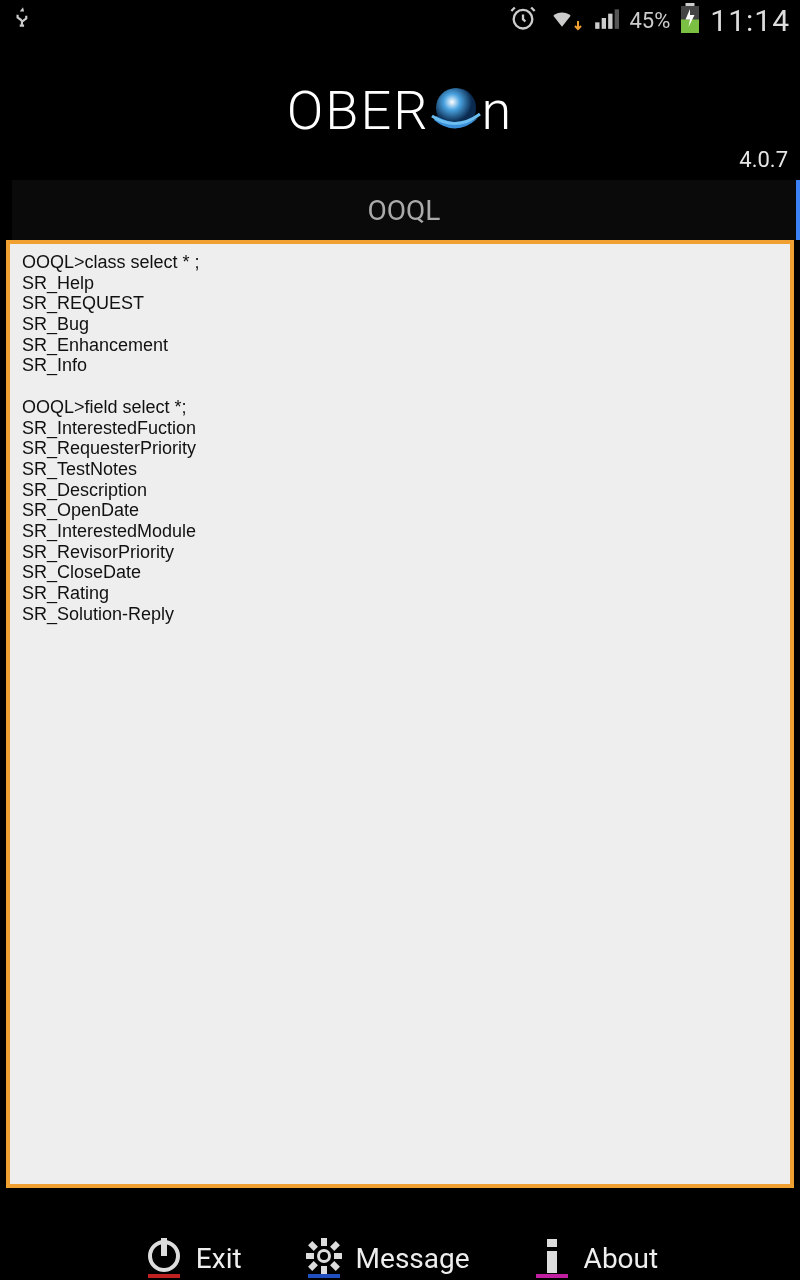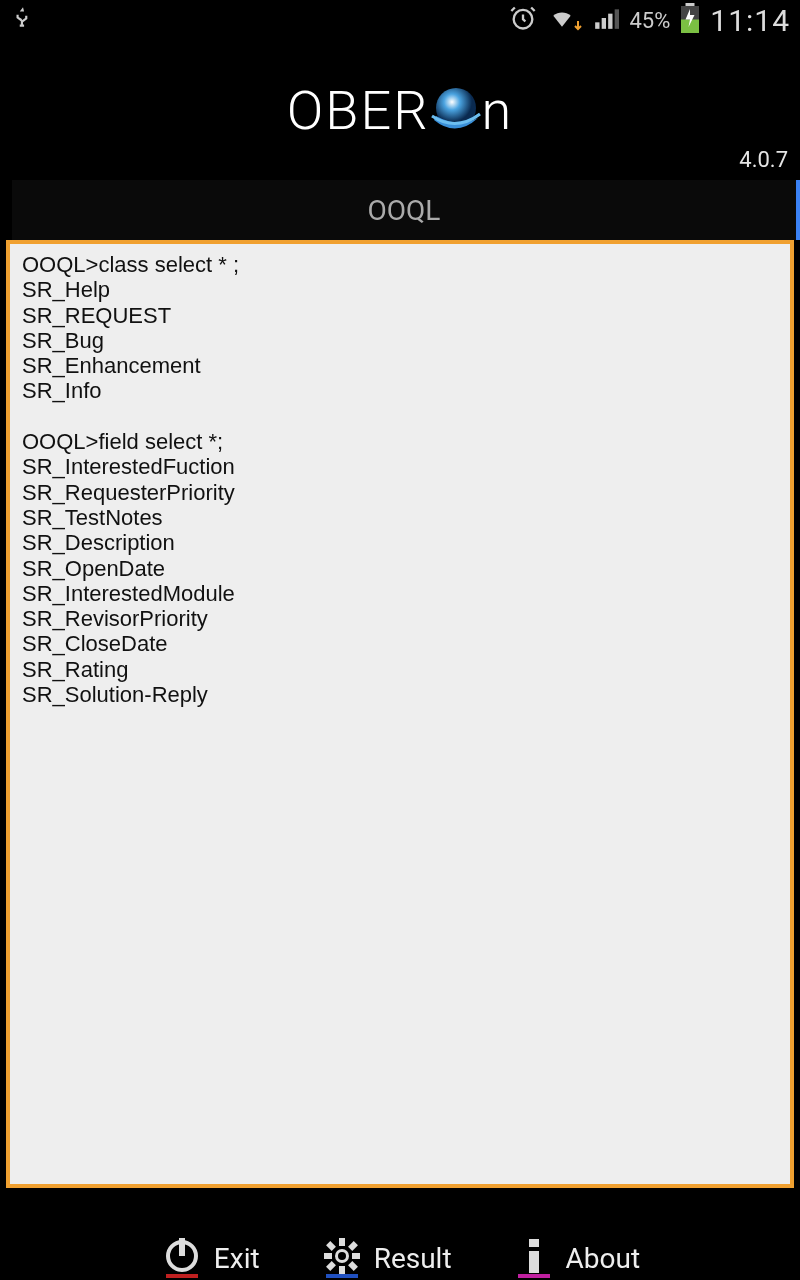--- a/index.html
+++ b/index.html
@@ -82,21 +82,21 @@
   .result-area {
     margin: 0 6px 0 6px;
     height: 948px;
     background: #eeeeee;
     border: 4px solid #f0a030;
     padding: 8px 12px;
     overflow-y: auto;
   }
   .result-text {
     font-family: Arial, sans-serif;
-    font-size: 22px;
+    font-size: 18px;
     color: #111;
     white-space: pre-wrap;
     line-height: 1.15;
   }
   
   .bottom-bar {
     position: absolute;
     bottom: 0;
     left: 0;
     width: 800px;
@@ -239,21 +239,21 @@
             <rect x="30" y="17" width="8" height="6"></rect>
           <rect x="6" y="6" width="6" height="8" transform="rotate(-45 9 10)"></rect>
           <rect x="28" y="26" width="6" height="8" transform="rotate(-45 31 30)"></rect>
           <rect x="28" y="6" width="6" height="8" transform="rotate(45 31 10)"></rect>
           <rect x="6" y="26" width="6" height="8" transform="rotate(45 9 30)"></rect>
         </g>
         <circle cx="20" cy="20" r="4" fill="#000"></circle>
         <rect x="4" y="38" width="32" height="4" fill="#2050c0"></rect>
       </svg>
     </span>
-    <span>Result</span>
+    <span>Message</span>
   </div>
   <div class="bottom-item">
     <span class="bottom-icon">
       <svg width="40" height="44" viewBox="0 0 40 44">
         <rect x="15" y="3" width="10" height="8" fill="#ddd"></rect>
         <rect x="15" y="15" width="10" height="22" fill="#ddd"></rect>
         <rect x="4" y="38" width="32" height="4" fill="#c020a0"></rect>
       </svg>
     </span>
     <span>About</span>

